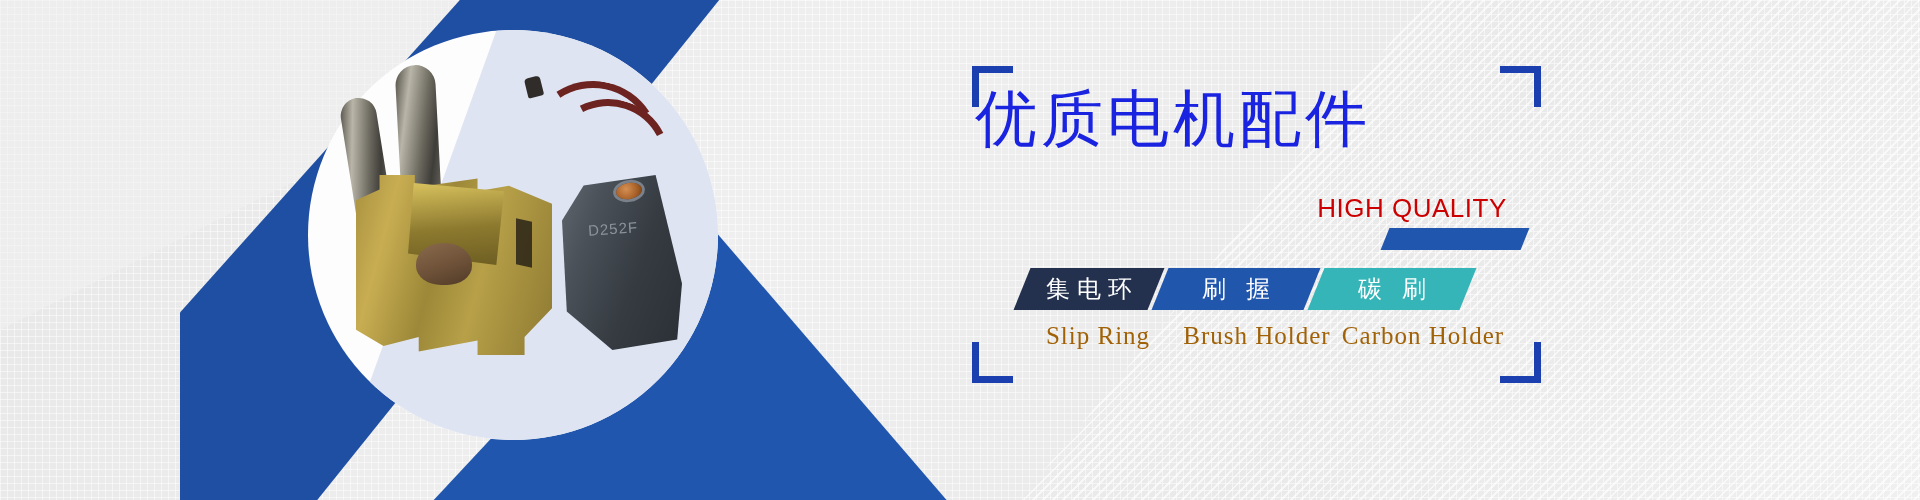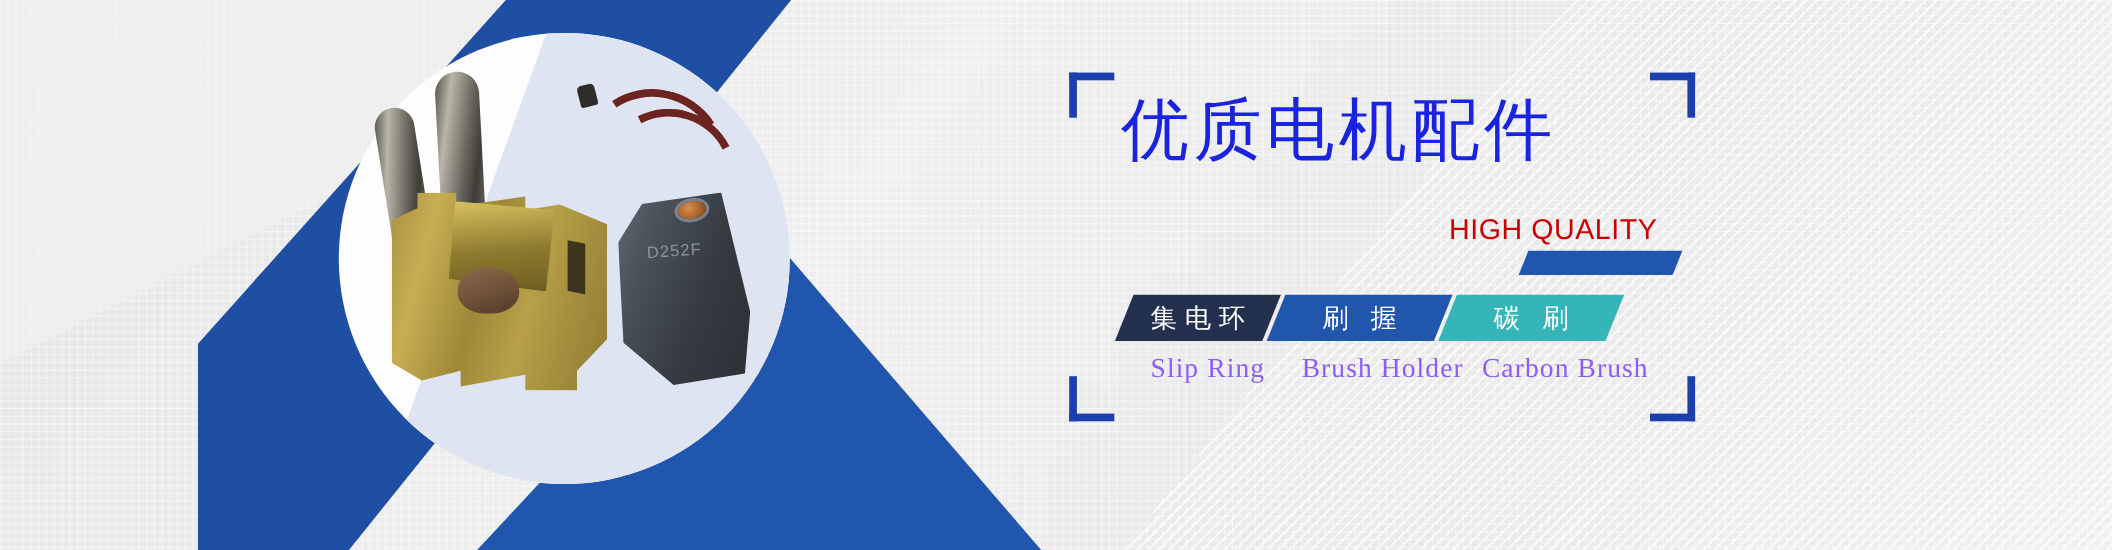--- a/index.html
+++ b/index.html
@@ -191,21 +191,20 @@
   .title-cn {
     position: absolute;
     left: 975px; top: 88px;
     font-family: "Liberation Serif", "DejaVu Serif", serif;
     font-size: 62px;
     line-height: 1;
     color: #1a23e0;
     letter-spacing: 4px;
     font-weight: 400;
     white-space: nowrap;
-    margin-left: 44px;
   }
 
   .subtitle-en {
     position: absolute;
     left: 1412px; top: 193px;
     font-family: "Liberation Sans", sans-serif;
     font-size: 26px;
     font-weight: normal;
     color: #cc0000;
     letter-spacing: 0.5px;
@@ -247,21 +246,21 @@
 
   .tab-en-row {
     position: absolute;
     left: 1022px; top: 322px;
     display: flex;
     align-items: flex-start;
   }
   .tab-en {
     font-family: "Liberation Serif", "DejaVu Serif", serif;
     font-size: 25px;
-    color: #8b5cf6;
+    color: #a16207;
     text-align: center;
     letter-spacing: 1px;
     white-space: nowrap;
   }
   .tab-en.e1 { width: 152px; }
   .tab-en.e2 { width: 166px; }
   .tab-en.e3 { width: 166px; }
 </style>
 </head>
 <body>
@@ -313,16 +312,16 @@
       <span>刷 握</span>
     </div>
     <div class="tab t3">
       <span>碳 刷</span>
     </div>
   </div>
 
   <div class="tab-en-row">
     <div class="tab-en e1">Slip Ring</div>
     <div class="tab-en e2">Brush Holder</div>
-    <div class="tab-en e3">Carbon Brush</div>
+    <div class="tab-en e3">Carbon Holder</div>
   </div>
 
 </div>
 
 </body></html>

